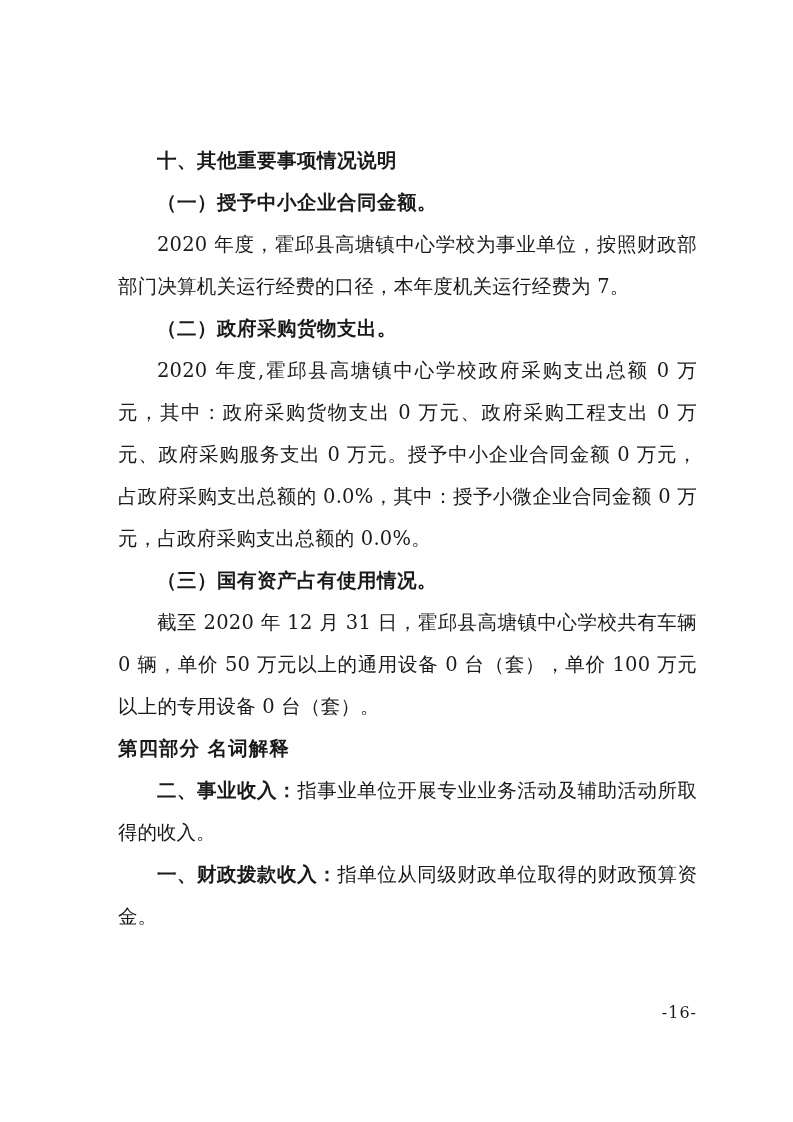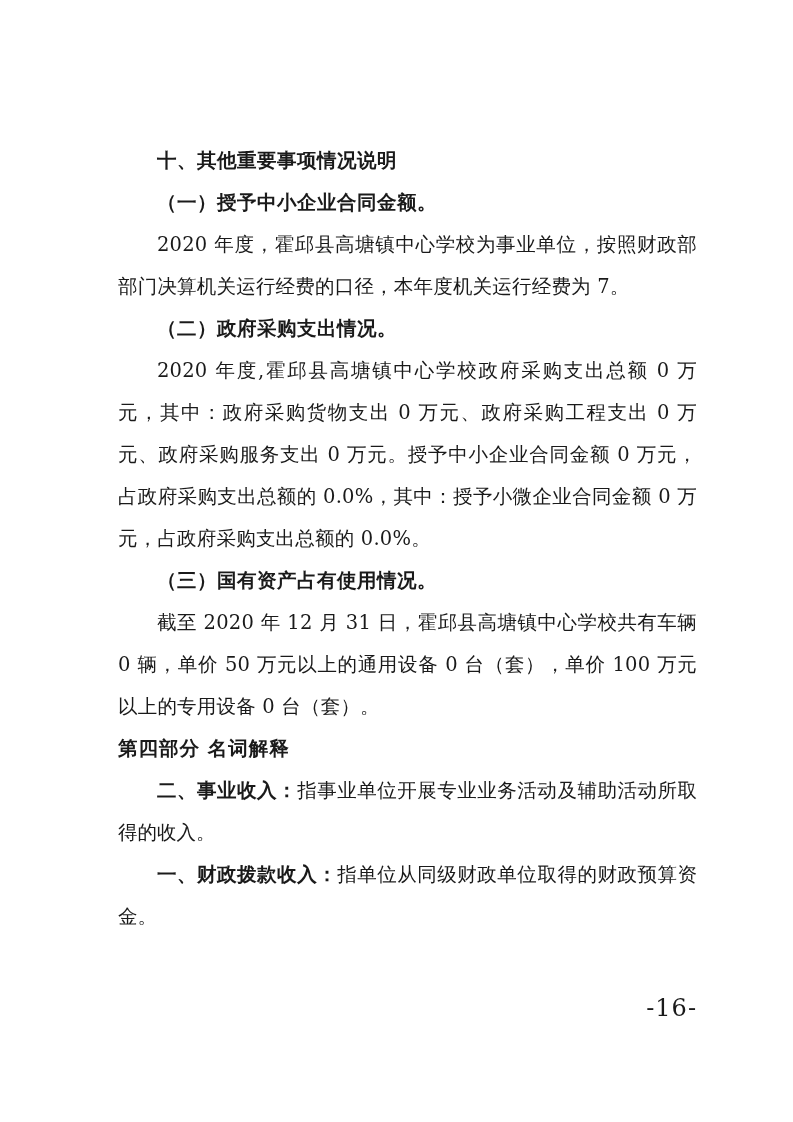--- a/index.html
+++ b/index.html
@@ -55,39 +55,39 @@
     text-align: justify;
     text-justify: inter-ideograph;
   }
   .term .term-label {
     font-weight: bold;
   }
   .page-number {
     position: absolute;
     right: 96px;
     bottom: 100px;
-    font-size: 24px;
+    font-size: 16px;
     font-family: "DejaVu Serif", "Liberation Serif", serif;
     letter-spacing: 1px;
   }
   .spacer-md { height: 14px; }
 </style>
 </head>
 <body>
 
 <div class="page">
   <div class="doc-body">
 
     <p class="heading">十、其他重要事项情况说明</p>
 
     <p class="heading">（一）授予中小企业合同金额。</p>
 
     <p class="para">2020 年度，霍邱县高塘镇中心学校为事业单位，按照财政部部门决算机关运行经费的口径，本年度机关运行经费为 7。</p>
 
-    <p class="heading">（二）政府采购支出情况。</p>
+    <p class="heading">（二）政府采购货物支出。</p>
 
     <p class="para">2020 年度,霍邱县高塘镇中心学校政府采购支出总额 0 万元，其中：政府采购货物支出 0 万元、政府采购工程支出 0 万元、政府采购服务支出 0 万元。授予中小企业合同金额 0 万元，占政府采购支出总额的 0.0%，其中：授予小微企业合同金额 0 万元，占政府采购支出总额的 0.0%。</p>
 
     <p class="heading">（三）国有资产占有使用情况。</p>
 
     <p class="para">截至 2020 年 12 月 31 日，霍邱县高塘镇中心学校共有车辆 0 辆，单价 50 万元以上的通用设备 0 台（套），单价 100 万元以上的专用设备 0 台（套）。</p>
 
     <p class="center-heading">第四部分  名词解释</p>
 
     <p class="term">

